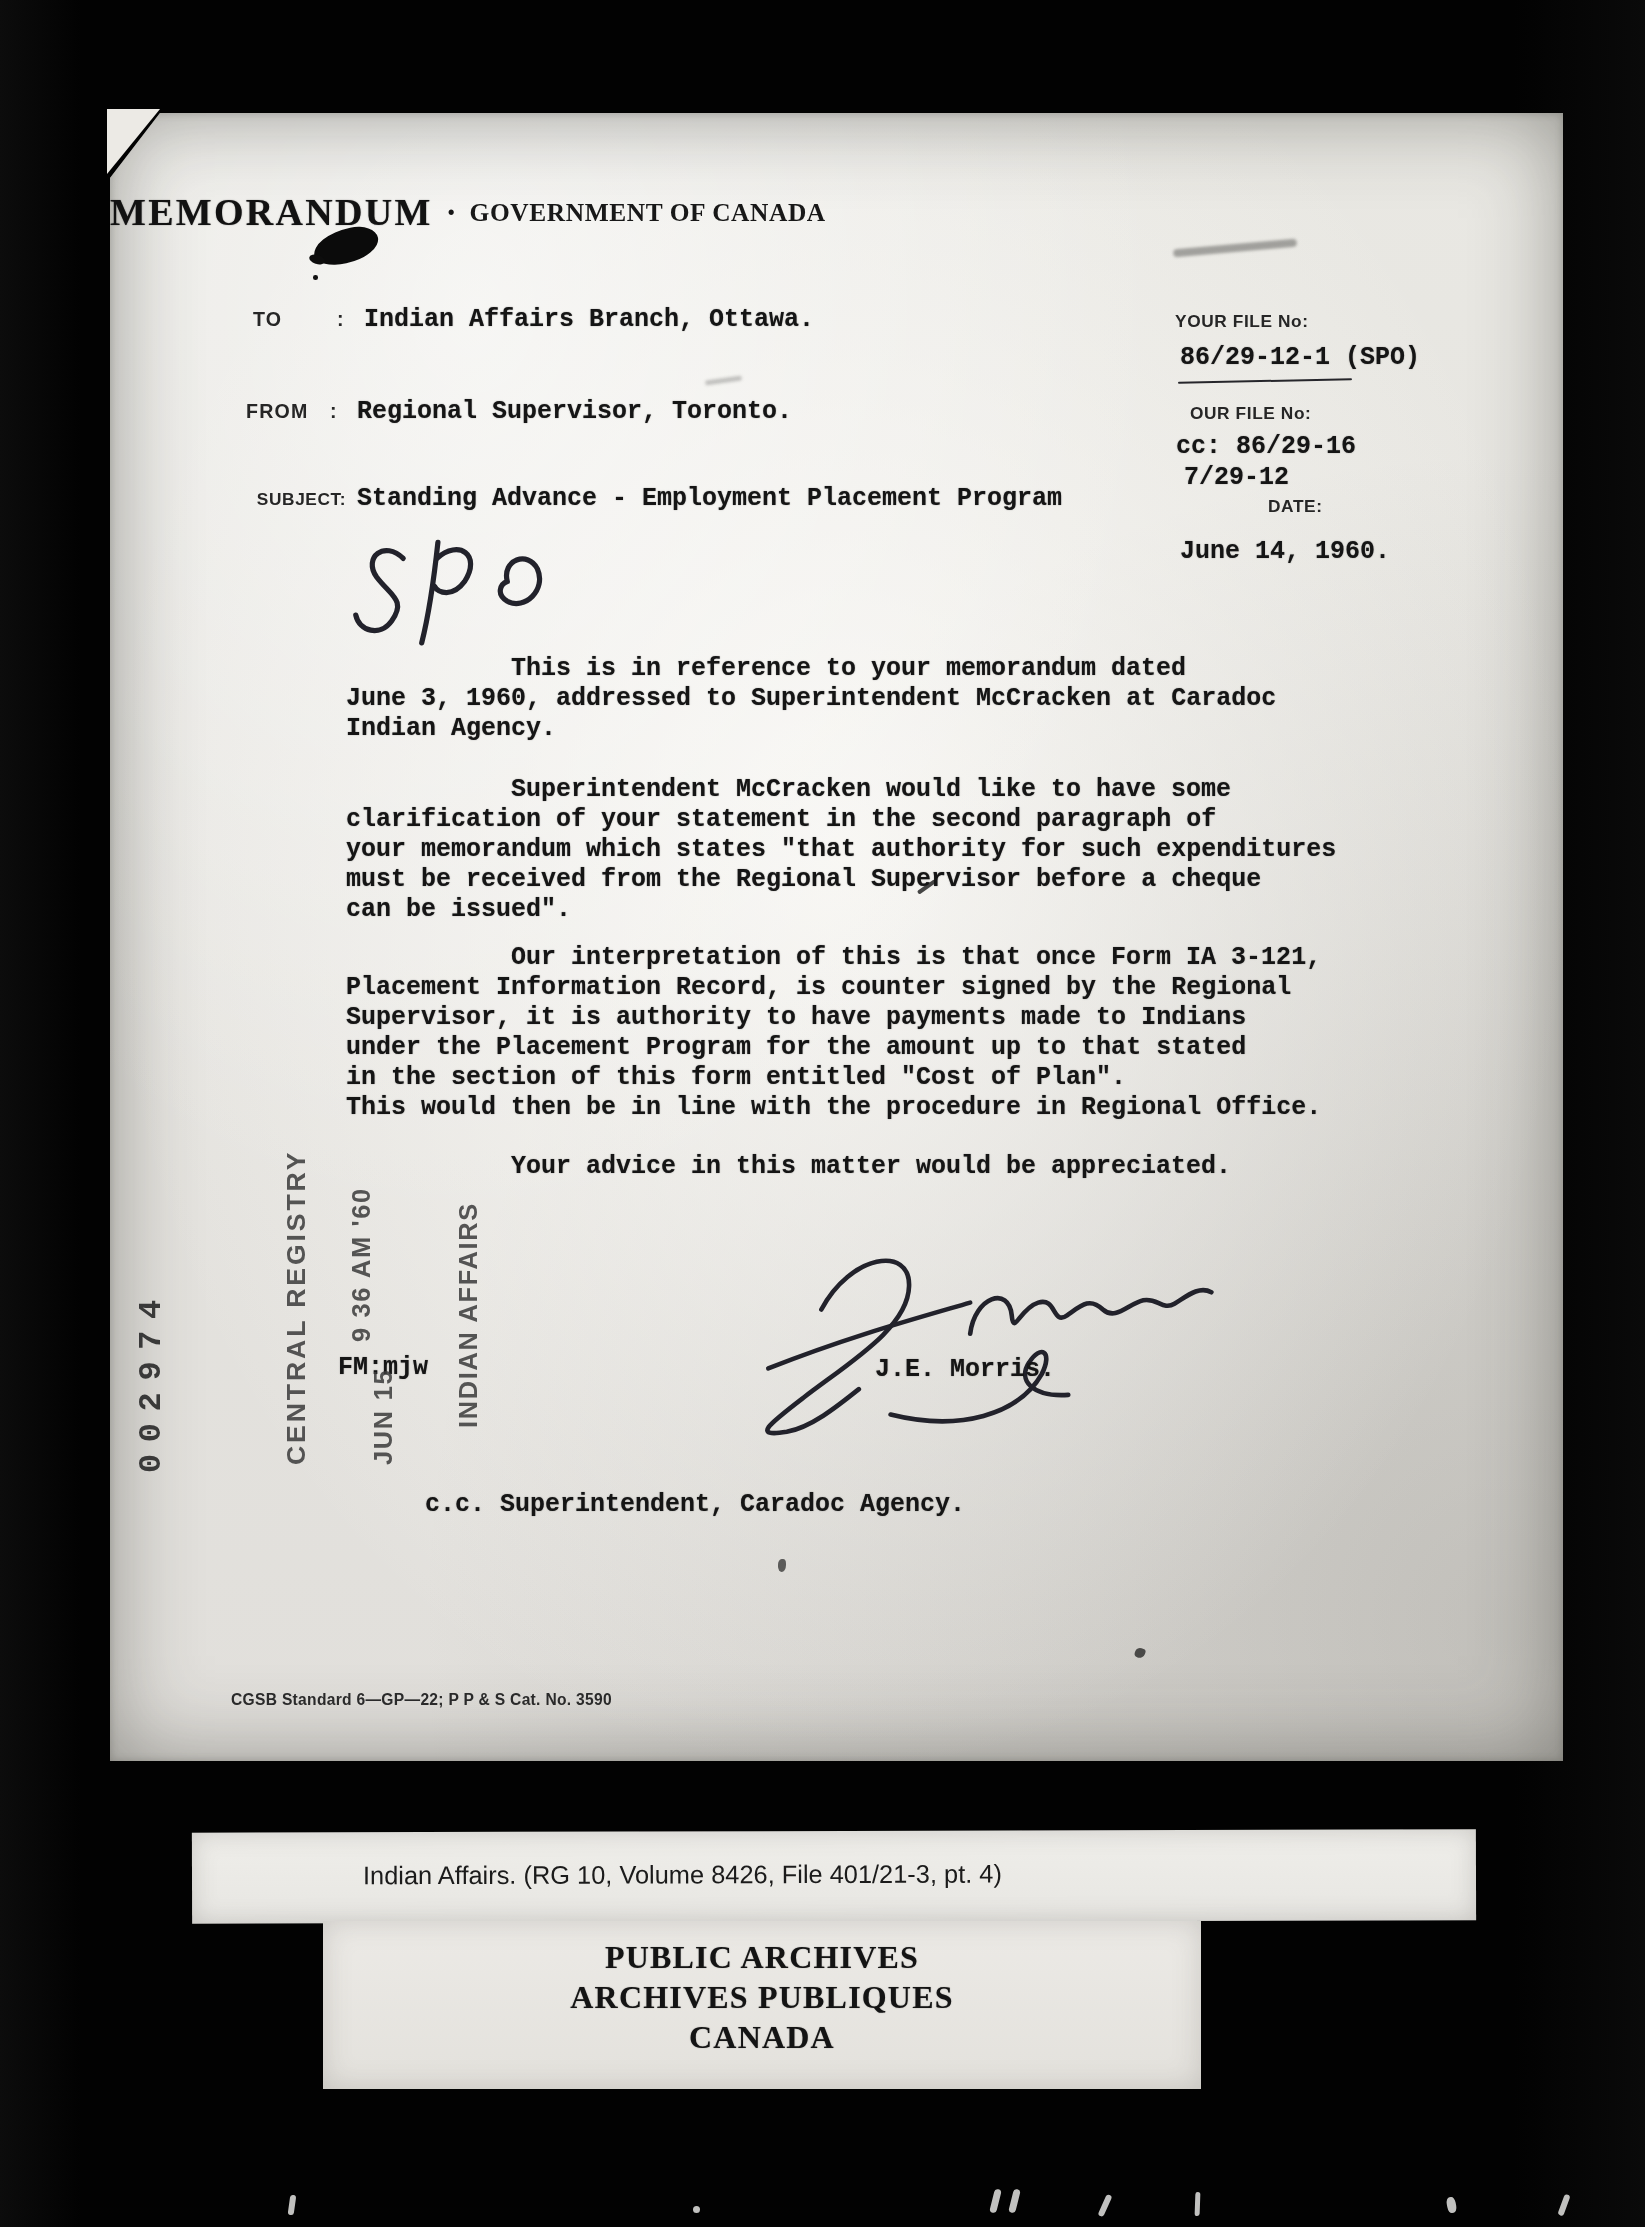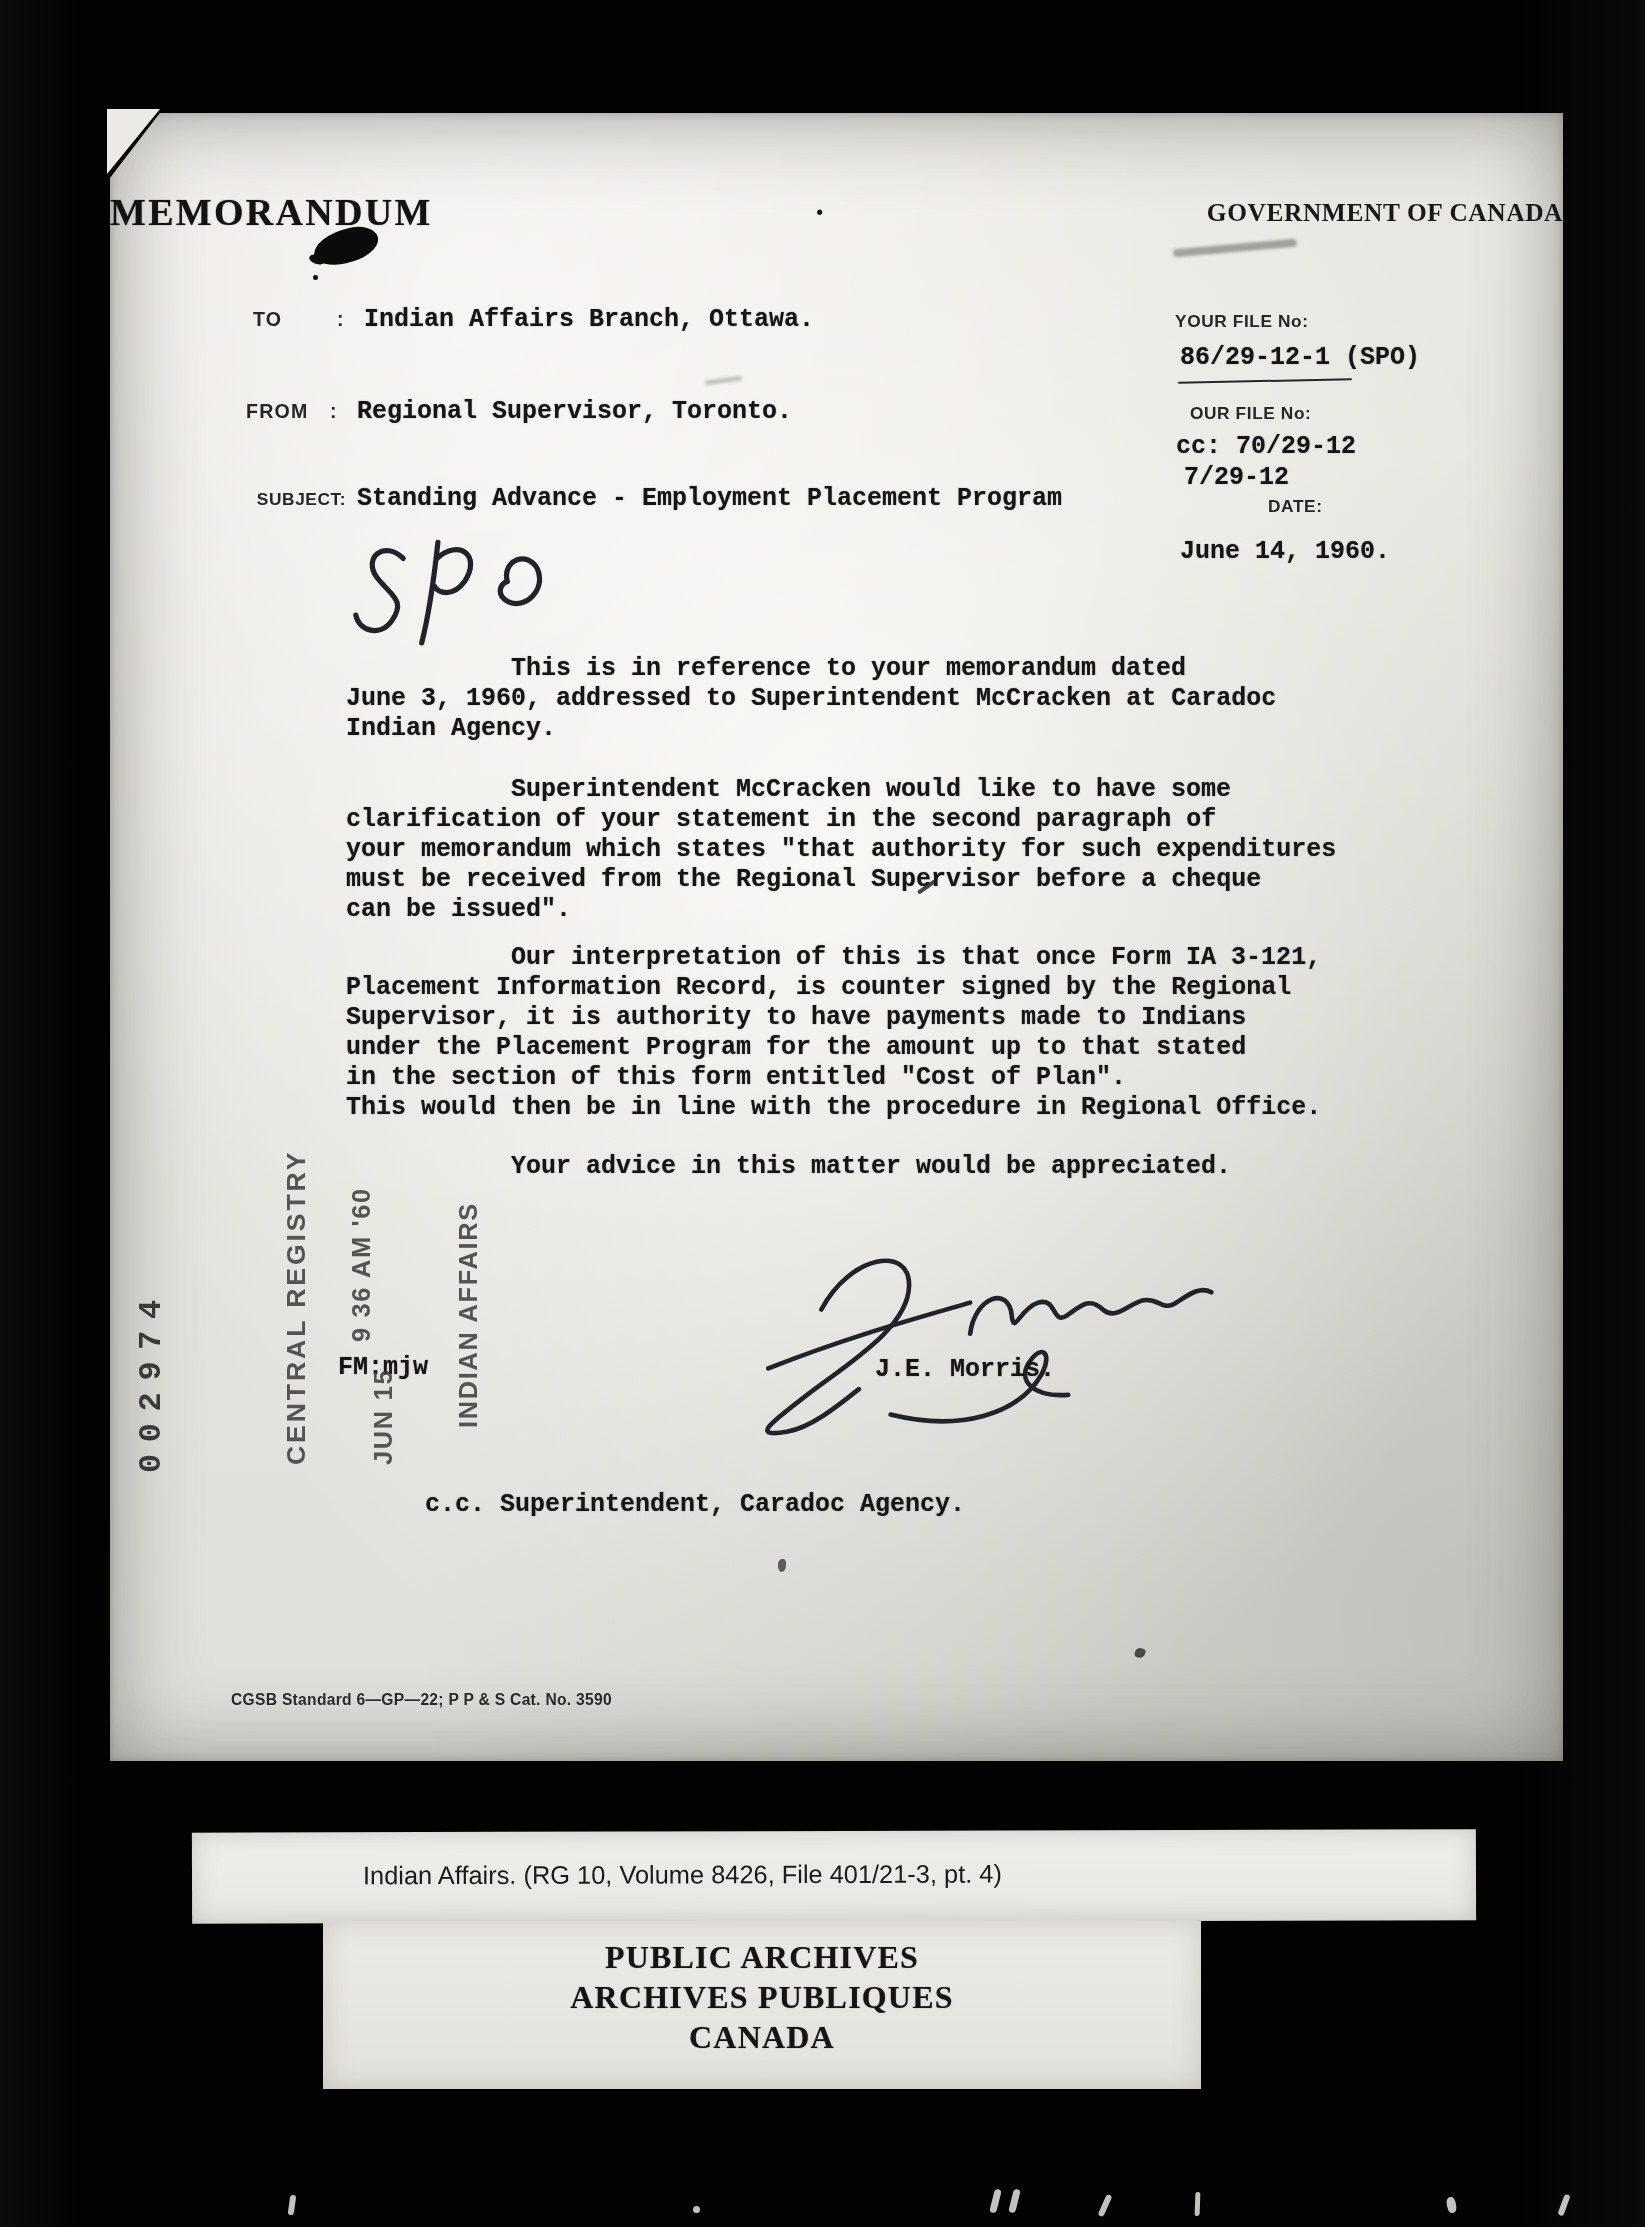--- a/index.html
+++ b/index.html
@@ -42,21 +42,21 @@
   .print {
     font-family:"Liberation Sans","DejaVu Sans",sans-serif;
     font-size:19.6px; font-weight:600; color:#262626; letter-spacing:1.2px;
     white-space:nowrap;
   }
   .print-sm { font-size:17.3px; letter-spacing:0.6px;text-align:center; }
 
   
   .memo-header {
     left:0; right:0; top:77px;
-    display:flex; justify-content:space-between; align-items:center; gap:15px;
+    display:flex; justify-content:flex-start; align-items:center; gap:15px;
     white-space:nowrap;
   }
   .memo-header span { position:static; }
   .memo-title {
     font-family:"Liberation Serif","DejaVu Serif",serif;
     font-size:38px; font-weight:700; letter-spacing:2.3px; color:#121212;
     text-shadow:0 0 1.2px rgba(10,10,10,.55);
   }
   .memo-bullet { font-size:19.6px; color:#161616; }
   .memo-org {
@@ -201,21 +201,21 @@
     </div>
 
     <div class="field-row row-subject">
       <span class="lbl print print-sm" style="width:111px">SUBJECT:</span><span class="typed" style="position:static">Standing Advance - Employment Placement Program</span>
     </div>
 
     <div class="print print-sm your-file-label">YOUR FILE No:</div>
     <div class="typed your-file-value">86/29-12-1 (SPO)</div>
     <div class="your-file-underline"></div>
     <div class="print print-sm our-file-label">OUR FILE No:</div>
-    <div class="typed our-file-1">cc: 70/29-12</div>
+    <div class="typed our-file-1">cc: 86/29-16</div>
     <div class="typed our-file-2">7/29-12</div>
     <div class="print print-sm date-label">DATE:</div>
     <div class="typed date-value">June 14, 1960.</div>
 
     <svg class="spo-svg" width="214" height="116" viewBox="0 0 370 200">
       <path d="M 92 42 C 60 10, 22 40, 46 74 C 70 106, 98 114, 72 150 C 52 178, 16 168, 10 140" stroke-width="9"></path>
       <path d="M 152 14 C 146 70, 136 140, 124 188" stroke-width="9"></path>
       <path d="M 150 42 C 188 8, 228 36, 198 82 C 178 110, 152 102, 146 90" stroke-width="9"></path>
       <path d="M 272 82 C 262 44, 308 28, 324 60 C 340 96, 302 132, 272 116 C 252 104, 260 86, 272 82" stroke-width="9"></path>
     </svg>

